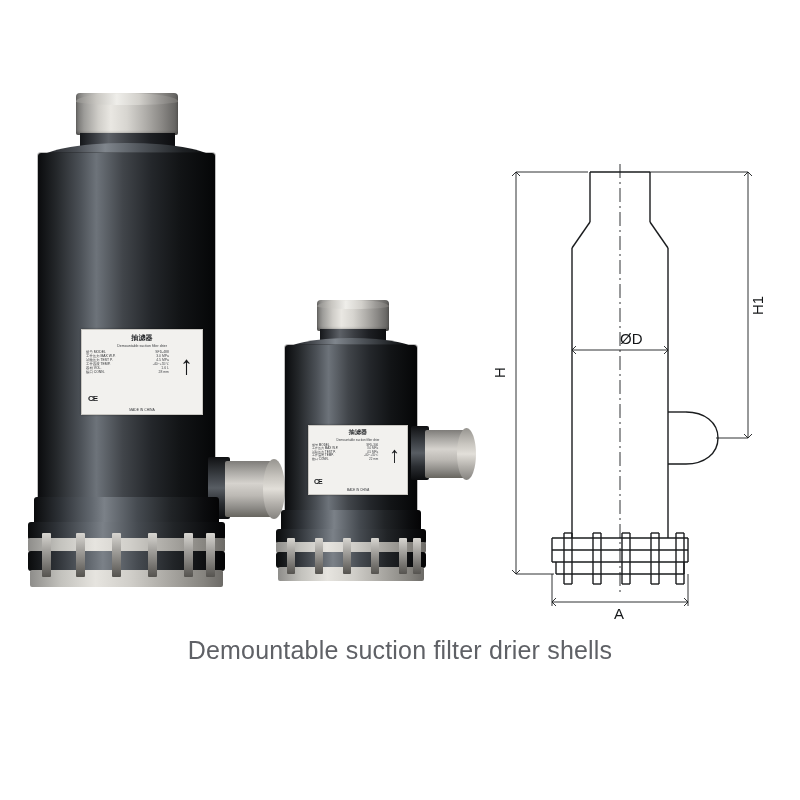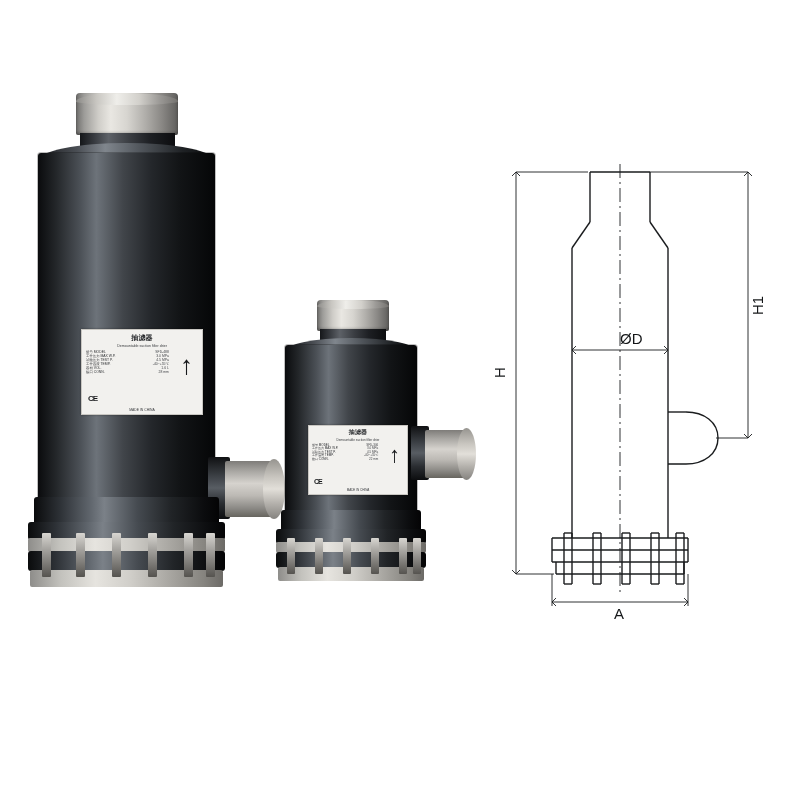--- a/index.html
+++ b/index.html
@@ -394,14 +394,15 @@
         <path d="M198,424 L198,456"></path>
       </g>
     </svg>
 
     <div class="dim-text vert" style="left:4px; top:214px;">H</div>
     <div class="dim-text vert" style="left:258px; top:147px;">H1</div>
     <div class="dim-text" style="left:130px; top:180px;">ØD</div>
     <div class="dim-text" style="left:124px; top:455px;">A</div>
   </div>
 
+  <div class="caption">Demountable suction filter drier shells</div>
 
 </div>
 
 </body></html>

